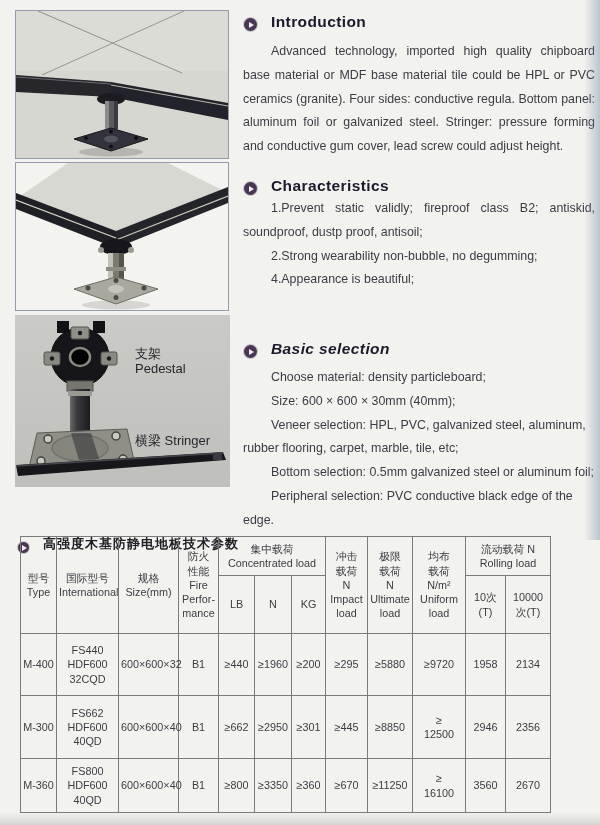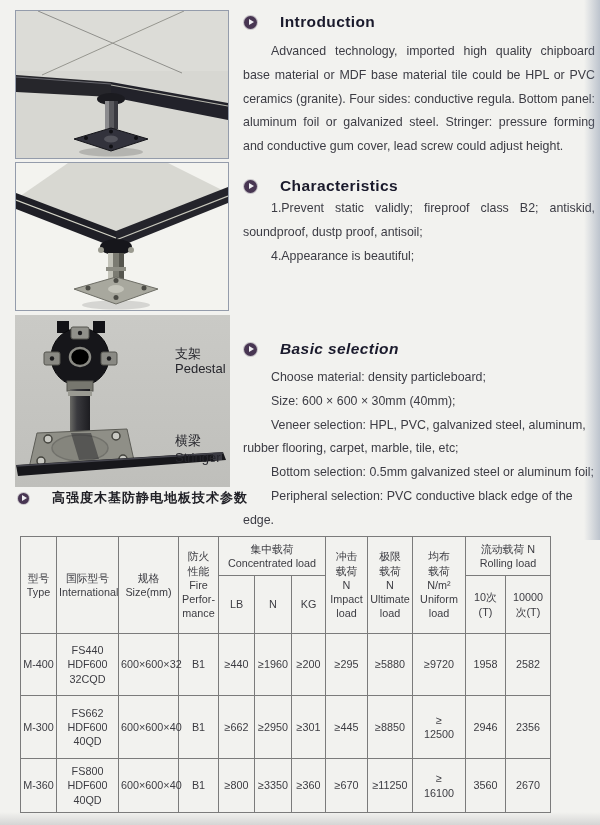--- a/index.html
+++ b/index.html
@@ -6,33 +6,33 @@
   body{
     width:600px;height:825px;position:relative;overflow:hidden;
     background:#f2f2ef;
     font-family:"Liberation Sans","DejaVu Sans",sans-serif;
     color:#3a3a40;
   }
   .abs{position:absolute;}
   
   .photo-frame{position:absolute;box-sizing:border-box;border:1px solid #949cab;background:#e8e8e4;}
   
-  .h-sec{position:absolute;display:flex;align-items:center;gap:23px;}
+  .h-sec{position:absolute;display:flex;align-items:flex-end;gap:14px;}
   .bullet{width:13px;height:13px;border-radius:50%;background:#483652;display:inline-flex;align-items:center;justify-content:center;flex:0 0 auto;box-shadow:0 0 0 1px rgba(72,54,82,.25);}
   .bullet .tri{width:0;height:0;border-left:5px solid #efeff2;border-top:3.5px solid transparent;border-bottom:3.5px solid transparent;margin-left:2px;}
   .h-text{font-size:15.5px;font-weight:bold;color:#1a1a2c;letter-spacing:.4px;}
   .h-cn .h-text{font-size:13px;letter-spacing:1px;color:#202026;}
   .h-cn .bullet{width:11px;height:11px;}
   
   .para{position:absolute;margin:0;font-size:12.4px;line-height:23.8px;color:#3c3c44;}
   .intro{text-align:justify;text-indent:28px;}
   .li-block p{margin:0;text-indent:28px;}
   .char p{text-align:justify;}
   
-  .photo-label{position:absolute;font-size:13px;color:#26262c;margin-left:40px;}
+  .photo-label{position:absolute;font-size:13px;color:#26262c;}
   
   table.spec{position:absolute;left:20px;top:536px;width:530px;border-collapse:collapse;table-layout:fixed;background:transparent;}
   table.spec th,table.spec td{
     border:1px solid #7b7b7b;font-weight:normal;text-align:center;vertical-align:middle;
     font-size:10.8px;line-height:1.32;color:#3c3c42;padding:1px 2px;box-sizing:border-box;
   }
   table.spec .pre{white-space:pre-line;}
   tr.hr1{height:39px;} tr.hr2{height:58px;}
   tr.dr1{height:62px;} tr.dr2{height:63px;} tr.dr3{height:54px;}
   td.cell-intl{text-align:left;padding-left:5px;margin-left:24px;}
@@ -148,38 +148,39 @@
 <p class="para intro" style="left:243px;top:40px;width:352px;">Advanced technology, imported high quality chipboard base material or MDF base material tile could be HPL or PVC ceramics (granite). Four sides: conductive regula. Bottom panel: aluminum foil or galvanized steel. Stringer: pressure forming and conductive gum cover, lead screw could adjust height.</p>
 
 <div class="h-sec" style="left:244px;top:177px;">
   <span class="bullet">
       <span class="tri"></span>
     </span>
   <span class="h-text">Characteristics</span>
 </div>
 <div class="para li-block char" style="left:243px;top:197px;width:352px;">
   <p>1.Prevent static validly; fireproof class B2; antiskid, soundproof, dustp proof, antisoil;</p>
+  <p>2.Strong wearability non-bubble, no degumming;</p>
   <p>4.Appearance is beautiful;</p>
 </div>
 
 <div class="h-sec" style="left:244px;top:340px;font-style:italic;">
   <span class="bullet">
       <span class="tri"></span>
     </span>
   <span class="h-text">Basic selection</span>
 </div>
 <div class="para li-block" style="left:243px;top:366px;width:352px;">
   <p>Choose material: density particleboard;</p>
   <p>Size: 600 × 600 × 30mm (40mm);</p>
   <p>Veneer selection: HPL, PVC, galvanized steel, aluminum, rubber flooring, carpet, marble, tile, etc;</p>
   <p>Bottom selection: 0.5mm galvanized steel or aluminum foil;</p>
   <p>Peripheral selection: PVC conductive black edge of the edge.</p>
 </div>
 
-<div class="h-sec h-cn" style="left:18px;top:489px;">
+<div class="h-sec h-cn" style="left:18px;top:535px;">
   <span class="bullet">
       <span class="tri"></span>
     </span>
   <span class="h-text">高强度木基防静电地板技术参数</span>
 </div>
 
 <table class="spec">
   <colgroup>
     <col style="width:36px">
       <col style="width:62px">
@@ -245,21 +246,21 @@
 32CQD</td>
       <td>600×600×32</td>
       <td>B1</td>
       <td>≥440</td>
       <td>≥1960</td>
       <td>≥200</td>
       <td>≥295</td>
       <td>≥5880</td>
       <td class="pre">≥9720</td>
       <td>1958</td>
-      <td>2582</td>
+      <td>2134</td>
     </tr>
     <tr class="dr2">
       <td>M-300</td>
       <td class="pre cell-intl">FS662
 HDF600
 40QD</td>
       <td>600×600×40</td>
       <td>B1</td>
       <td>≥662</td>
       <td>≥2950</td>

